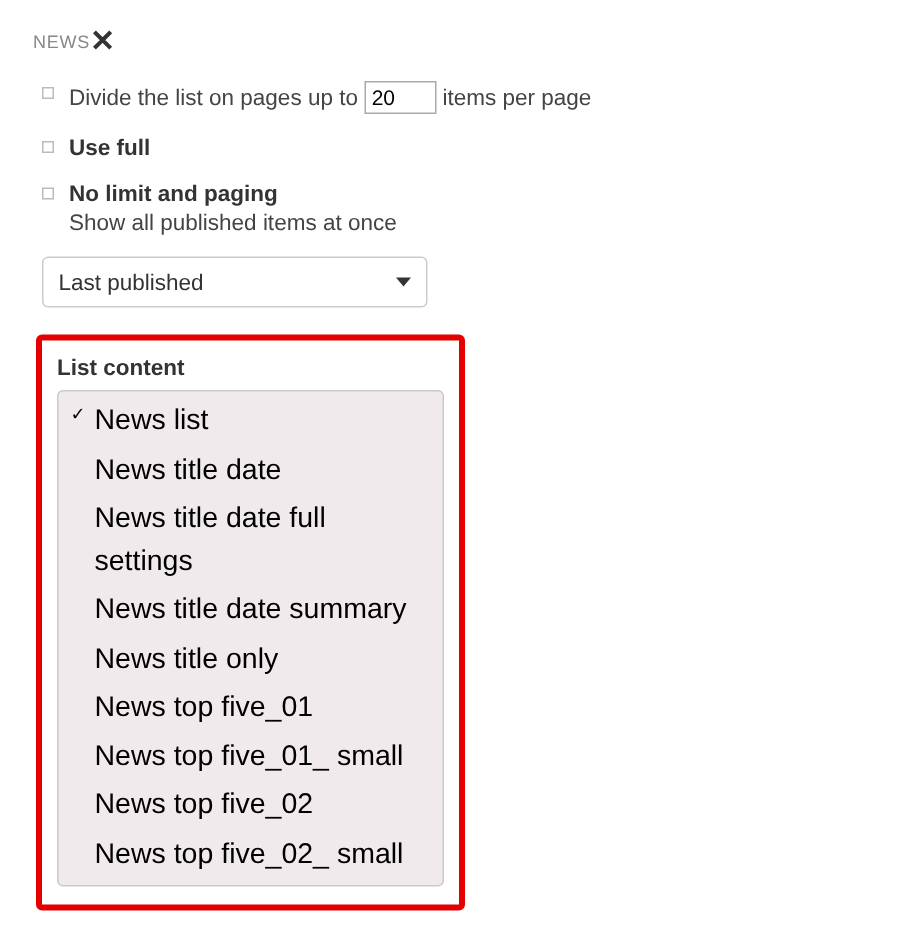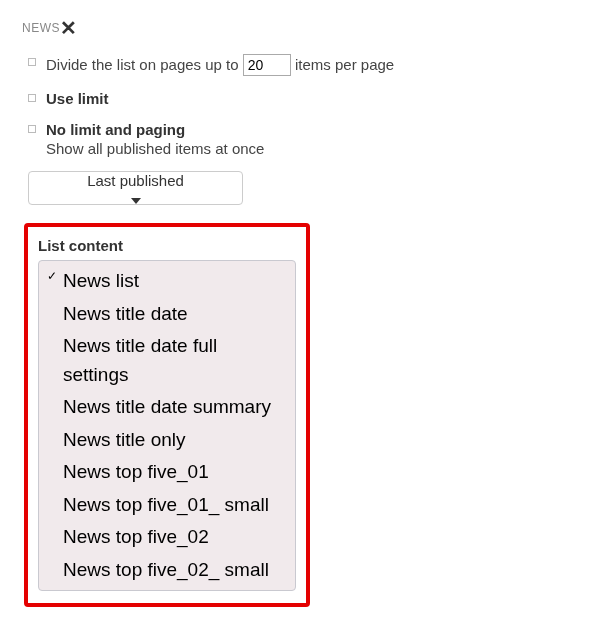--- a/index.html
+++ b/index.html
@@ -78,32 +78,31 @@
     border: 1px solid #aaa;
     display: inline-block;
     vertical-align: baseline;
   }
   .inline-input.ro { background: #eee; }
   .section-label {
     font-weight: 600;
     margin: 12px 0 6px 6px;
   }
   .select {
-    width: 215px;
+    width: 257px;
     height: 34px;
     border: 1px solid #ccc;
     border-radius: 4px;
     display: flex;
     align-items: center;
     justify-content: space-between;
     padding: 0 10px;
     cursor: pointer;
     margin-left: 6px;
     background: #fff;
-    flex-direction: column;
   }
   .chevron {
     width: 0; height: 0;
     border-left: 5px solid transparent;
     border-right: 5px solid transparent;
     border-top: 6px solid #333;
   }
   .highlight-box {
     border: 4px solid #e40000;
     border-radius: 4px;
@@ -150,21 +149,21 @@
 
     <div class="opt">
       <div class="opt-desc">
         <span>Divide the list on pages up to</span>
         <input class="inline-input" value="20" style="">
         <span>items per page</span>
       </div>
     </div>
 
     <div class="opt">
-      <div class="opt-title">Use limit</div>
+      <div class="opt-title">Use full</div>
     </div>
 
     <div class="opt">
       <div class="opt-title">No limit and paging</div>
       <div class="opt-desc">Show all published items at once</div>
     </div>
 
   </div>
 
   <div class="select">

